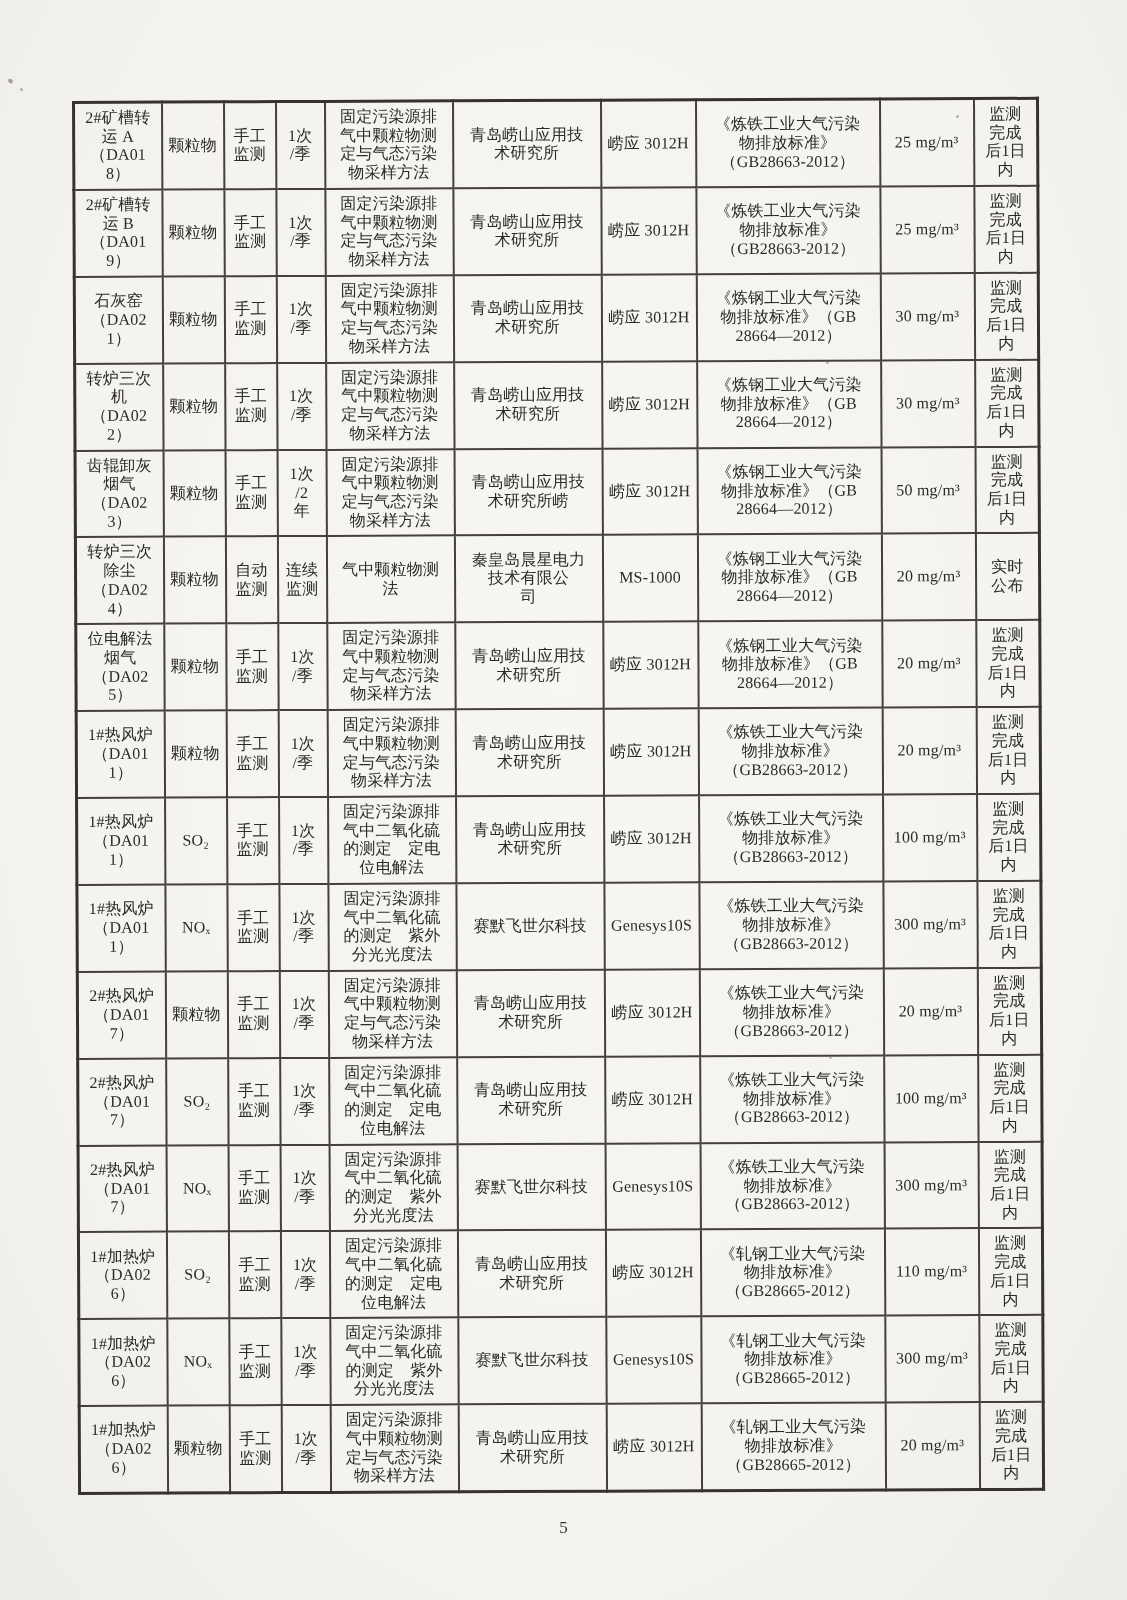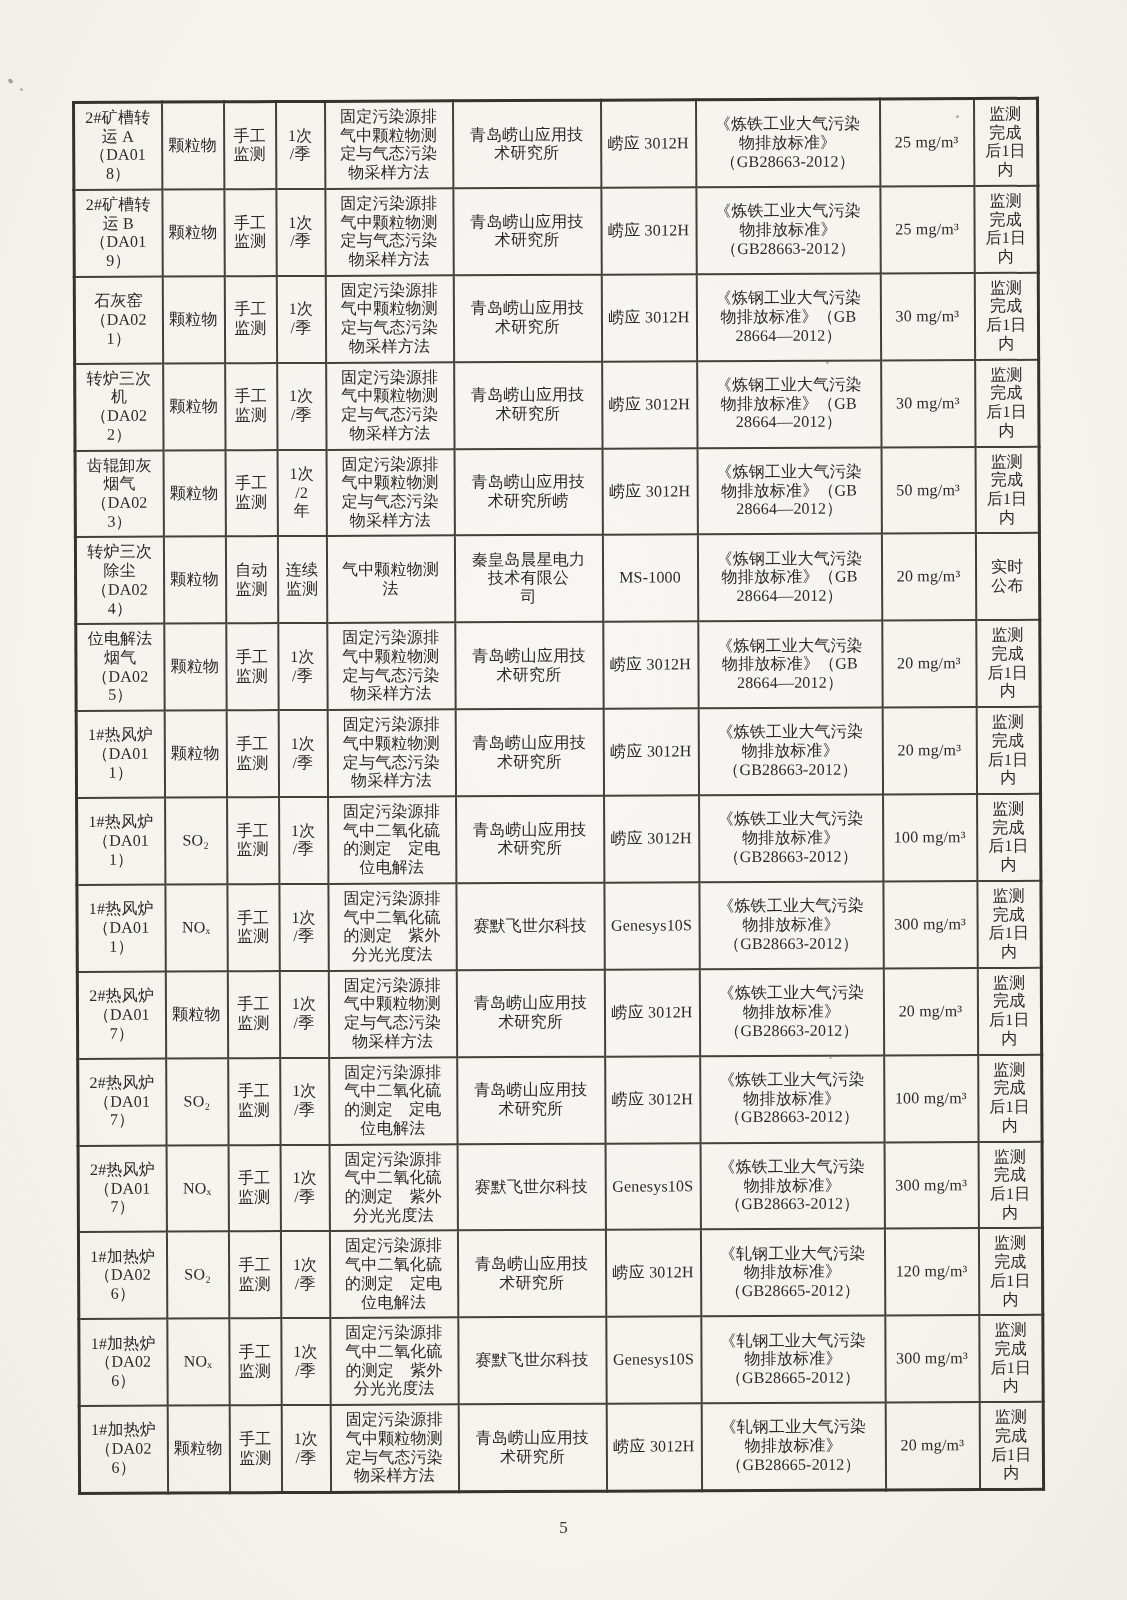--- a/index.html
+++ b/index.html
@@ -393,21 +393,21 @@
     <td class="mon-cell">固定污染源排
 气中二氧化硫
 的测定　定电
 位电解法</td>
     <td class="mon-cell">青岛崂山应用技
 术研究所</td>
     <td class="mon-cell">崂应 3012H</td>
     <td class="mon-cell">《轧钢工业大气污染
 物排放标准》
 （GB28665-2012）</td>
-    <td class="mon-cell">120 mg/m³</td>
+    <td class="mon-cell">110 mg/m³</td>
     <td class="mon-cell">监测
 完成
 后1日
 内</td>
   </tr>
         <tr>
     <td class="mon-cell">1#加热炉
 （DA026）</td>
     <td class="mon-cell">NOₓ</td>
     <td class="mon-cell">手工

